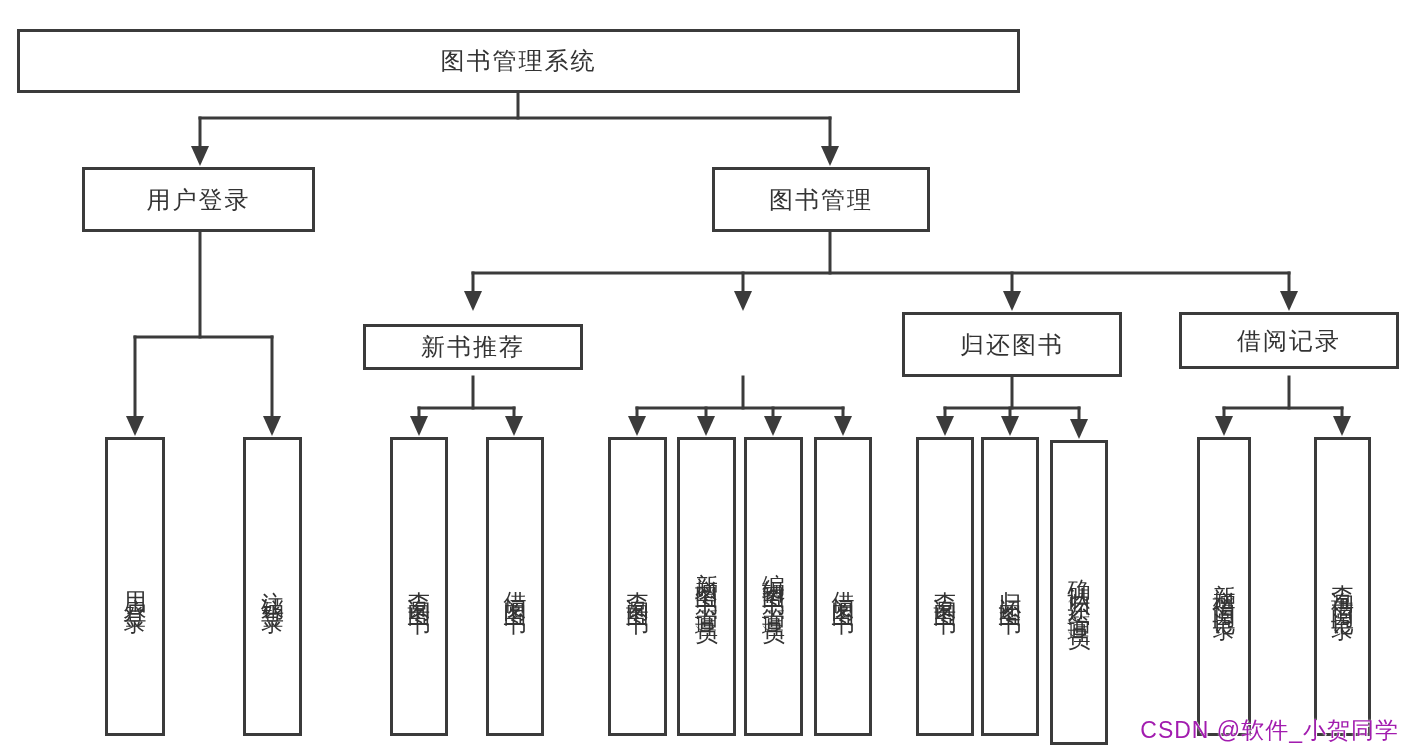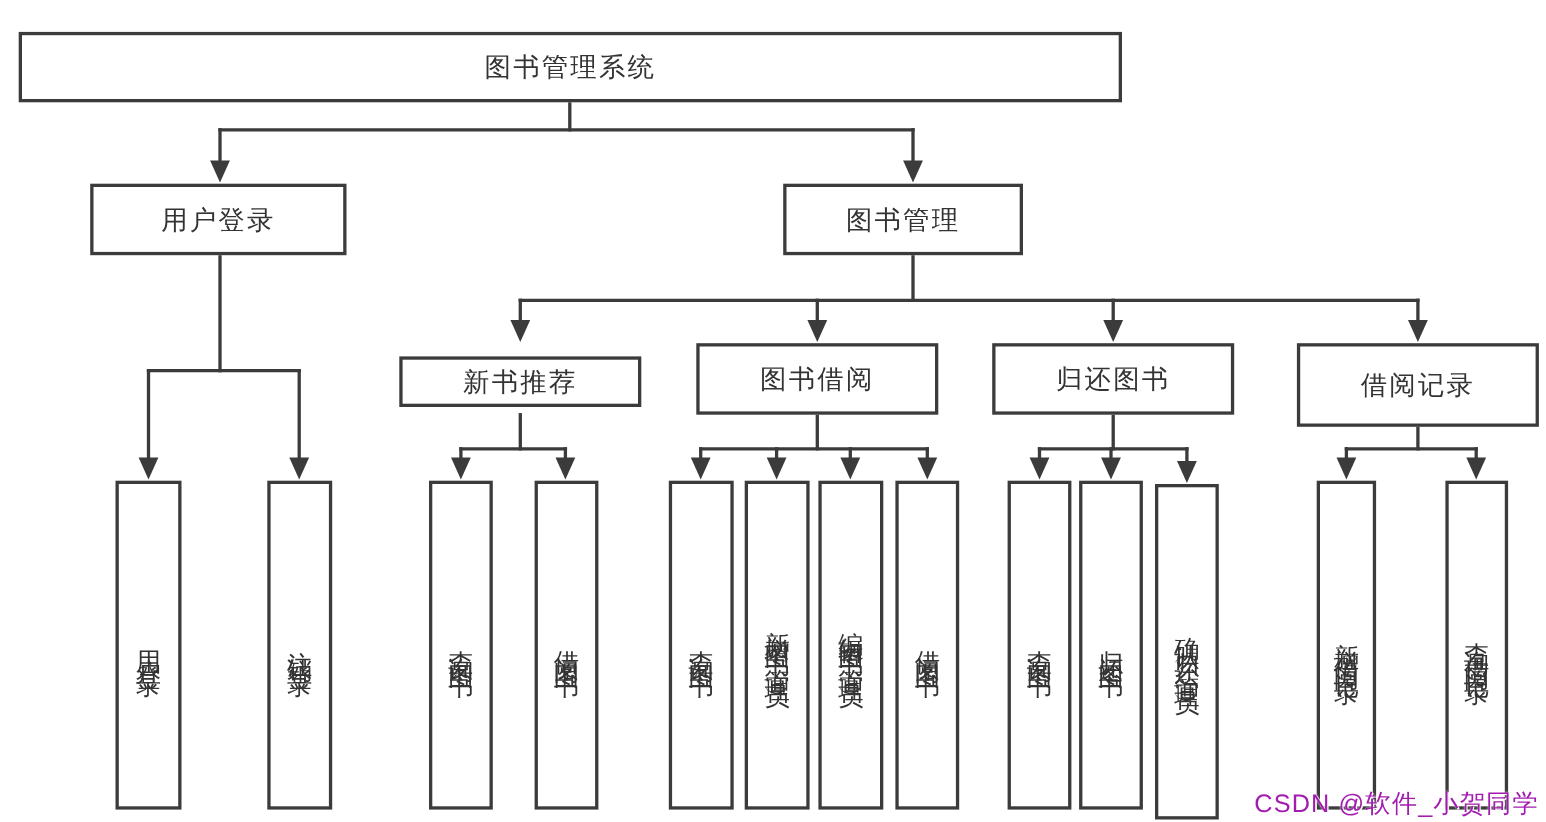--- a/index.html
+++ b/index.html
@@ -109,23 +109,22 @@
     <line x1="1342" y1="408" x2="1342" y2="417"></line>
     <polygon points="1333,416 1351,416 1342,436" stroke="none"></polygon>
   </svg>
 
   <div class="node h-node" style="left:17px; top:13px; width:1003px; height:64px;margin-top:16px;">图书管理系统</div>
 
   <div class="node h-node" style="left:82px; top:167px; width:233px; height:65px;">用户登录</div>
   <div class="node h-node" style="left:712px; top:167px; width:218px; height:65px;">图书管理</div>
 
   <div class="node h-node" style="left:363px; top:312px; width:220px; height:46px;margin-top:12px;">新书推荐</div>
-  <div class="node h-node" style="left:633px; top:312px; width:220px; height:65px;">图书借阅</div>
   <div class="node h-node" style="left:902px; top:312px; width:220px; height:65px;">归还图书</div>
-  <div class="node h-node" style="left:1179px; top:312px; width:220px; height:76px;">借阅记录</div>
+  <div class="node h-node" style="left:1179px; top:312px; width:220px; height:57px;">借阅记录</div>
 
   <div class="node leaf" style="left:105px; top:437px; width:60px; height:299px;">用户登录</div>
   <div class="node leaf" style="left:243px; top:437px; width:59px; height:299px;">注销登录</div>
 
   <div class="node leaf" style="left:390px; top:437px; width:58px; height:299px;">查询图书</div>
   <div class="node leaf" style="left:486px; top:437px; width:58px; height:299px;">借阅图书</div>
 
   <div class="node leaf" style="left:608px; top:437px; width:59px; height:299px;">查询图书</div>
   <div class="node leaf" style="left:677px; top:437px; width:59px; height:299px;">新增图书（管理员）</div>
   <div class="node leaf" style="left:744px; top:437px; width:59px; height:299px;">编辑图书（管理员）</div>

